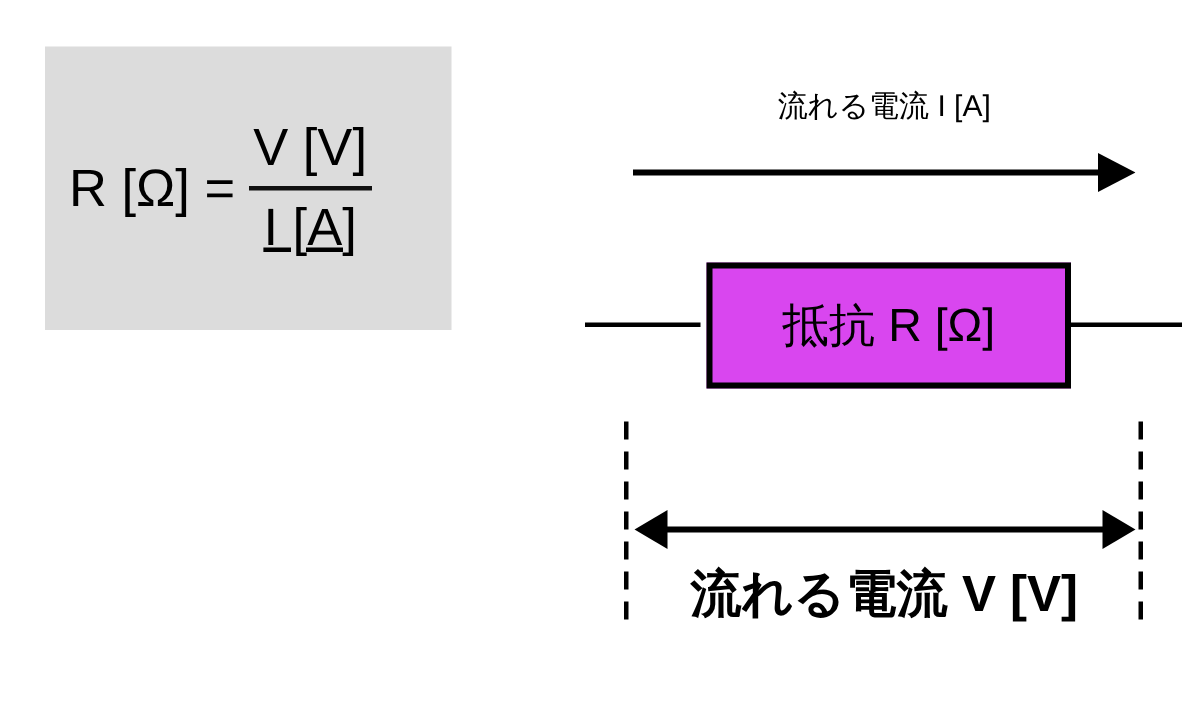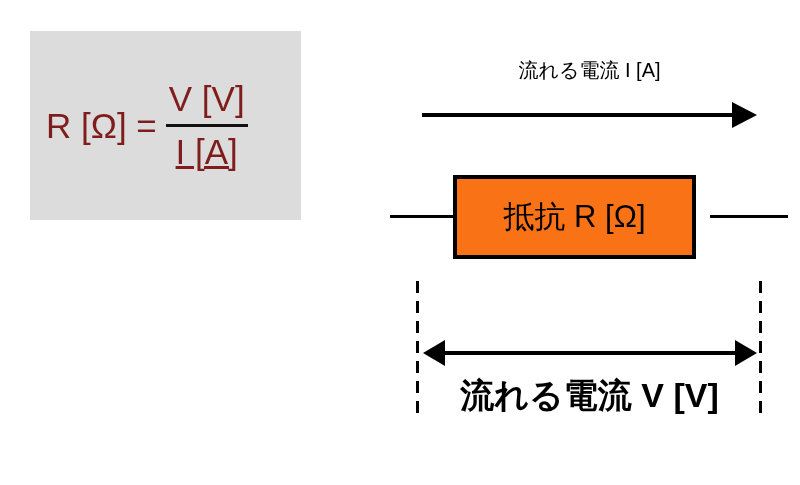--- a/index.html
+++ b/index.html
@@ -22,21 +22,21 @@
     background: #dcdcdc;
     display: flex;
     align-items: center;
     justify-content: flex-start;
     padding-left: 16px;
   }
   .formula-row {
     display: flex;
     align-items: center;
     font-size: 35px;
-    color: #7f1d1d;
+    color: #000000;
   }
   .formula-lhs { white-space: pre; }
   .fraction {
     display: inline-flex;
     flex-direction: column;
     align-items: center;
     margin-left: 9px;
   }
   .fraction .num { padding: 0 3px 5px 3px; }
   .fraction .den { padding: 5px 3px 0 3px; text-decoration: underline; }
@@ -62,24 +62,24 @@
   .lead {
     position: absolute;
     height: 3px;
     background: #000000;
     top: 215px;
   }
   .lead-left  { left: 390px; width: 77px; }
   .lead-right { left: 710px; width: 78px; }
   .resistor-box {
     position: absolute;
-    left: 453px; top: 175px;
+    left: 471px; top: 175px;
     width: 243px; height: 84px;
     border: 4px solid #000000;
-    background: #f97316;
+    background: #d946ef;
     display: flex;
     align-items: center;
     justify-content: center;
     font-size: 31px;
     white-space: nowrap;
   }
   .voltage-graphics {
     position: absolute;
     left: 405px; top: 280px;
   }

